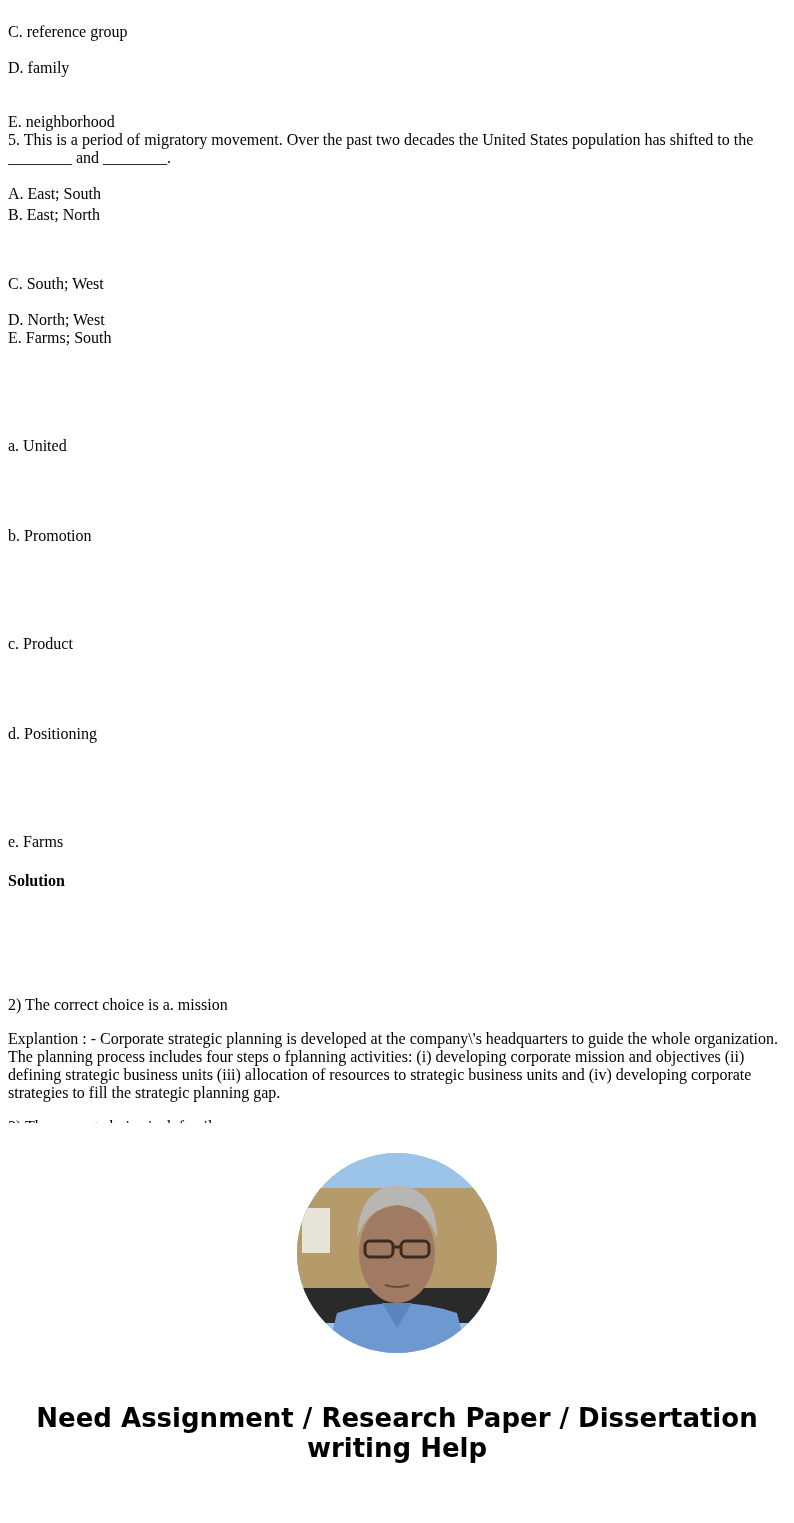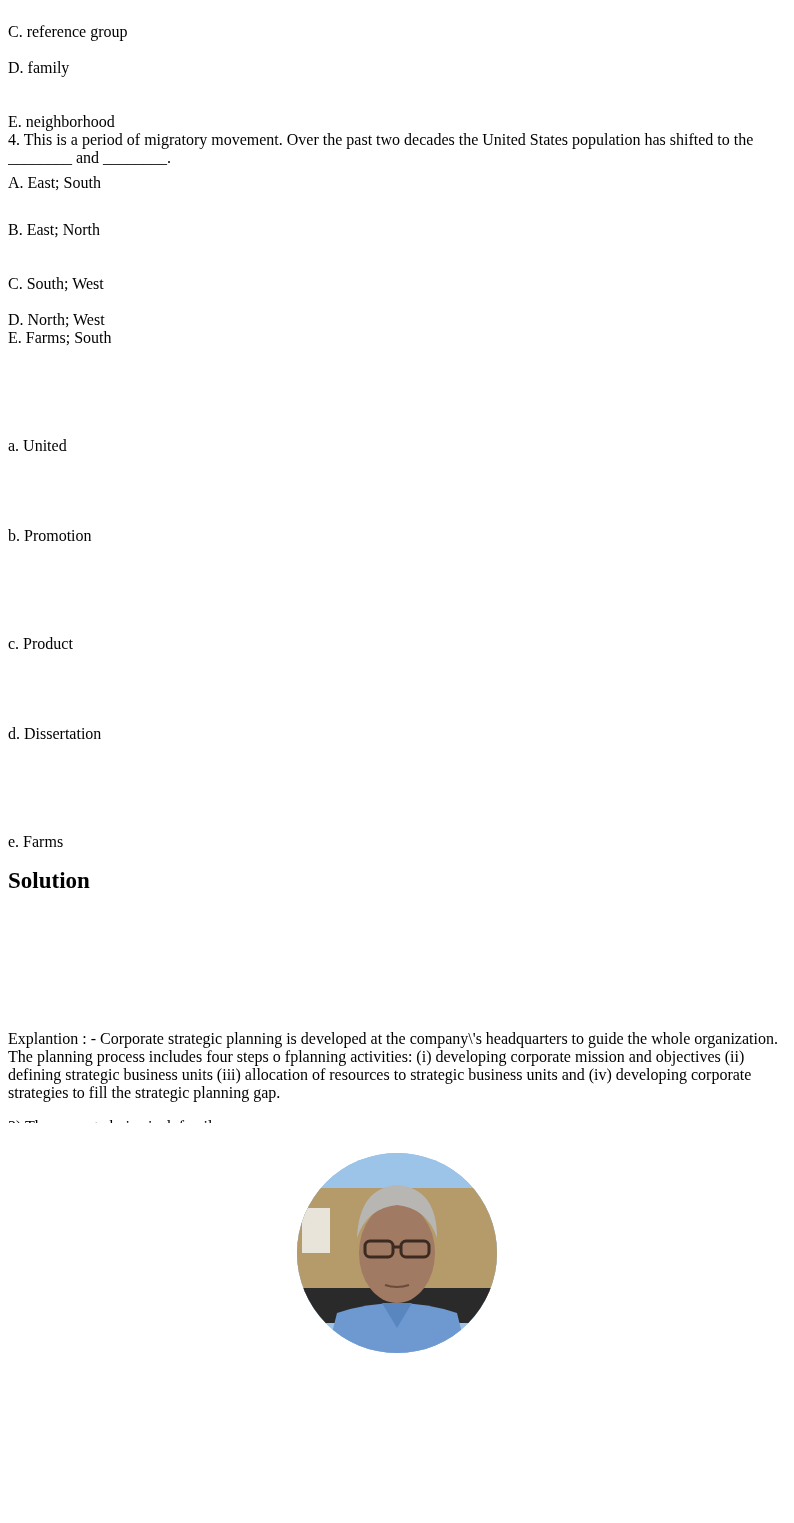--- a/index.html
+++ b/index.html
@@ -1,45 +1,46 @@
 <!DOCTYPE html>
 <html><head>
 <meta charset="utf-8">
 <style>
   html, body { margin: 0; padding: 0; background: #ffffff; }
   body { width: 794px; height: 1523px; position: relative; overflow: hidden; color: #000; font-family: "Liberation Serif", serif; font-size: 16px; line-height: 18px; }
   .content { position: absolute; left: 8px; top: 0; width: 778px; height: 1123px; overflow: hidden; }
   .t { position: absolute; left: 0; white-space: nowrap; }
   .wrap { position: absolute; left: 0; width: 778px; white-space: normal; }
-  h3 { position: absolute; left: 0; margin: 0; font-size: 23px; font-weight: bold; line-height: 22px; text-align: right; }
+  h3 { position: absolute; left: 0; margin: 0; font-size: 16px; font-weight: bold; line-height: 22px; text-align: right; }
   .avatar { position: absolute; left: 297px; top: 1153px; width: 200px; height: 200px; border-radius: 50%; overflow: hidden; background: #8fb4d9; }
   .promo { position: absolute; left: 0; top: 1403px; width: 794px; text-align: center; font-family: "DejaVu Sans", sans-serif; font-weight: bold; font-size: 26px; line-height: 30px; color: #000; }
 </style>
 </head>
 <body>
 
 <div class="content">
   <div class="t" style="top:23px">C. reference group</div>
   <div class="t" style="top:59px">D. family</div>
   <div class="t" style="top:113px">E. neighborhood</div>
 
-  <div class="wrap" style="top:131px">4. This is a period of migratory movement. Over the past two decades the United States population has shifted to the ________ and ________.</div>
-  <div class="t" style="top:174px">A. East; South</div>
-  <div class="t" style="top:221px">B. East; North</div>
+  <div class="wrap" style="top:131px">5. This is a period of migratory movement. Over the past two decades the United States population has shifted to the ________ and ________.</div>
+  <div class="t" style="top:185px">A. East; South</div>
+  <div class="t" style="top:206px">B. East; North</div>
   <div class="t" style="top:275px">C. South; West</div>
   <div class="t" style="top:311px">D. North; West</div>
   <div class="t" style="top:329px">E. Farms; South</div>
 
   <div class="t" style="top:437px">a. United</div>
   <div class="t" style="top:527px">b. Promotion</div>
   <div class="t" style="top:635px">c. Product</div>
-  <div class="t" style="top:725px">d. Dissertation</div>
+  <div class="t" style="top:725px">d. Positioning</div>
   <div class="t" style="top:833px">e. Farms</div>
 
   <h3 style="top:870px">Solution</h3>
+  <div class="wrap" style="top:996px">2) The correct choice is a. mission</div>
   <div class="wrap" style="top:1030px">Explantion : - Corporate strategic planning is developed at the company\'s headquarters to guide the whole organization. The planning process includes four steps o fplanning activities: (i) developing corporate mission and objectives (ii) defining strategic business units (iii) allocation of resources to strategic business units and (iv) developing corporate strategies to fill the strategic planning gap.</div>
   <div class="wrap" style="top:1118px">3) The correct choice is d. family</div>
 </div>
 
 <div class="avatar">
   <svg width="200" height="200" viewBox="0 0 200 200">
     <rect x="0" y="0" width="200" height="200" fill="#9cc3e8"></rect>
     <rect x="0" y="35" width="200" height="110" fill="#b59a6a"></rect>
     <rect x="5" y="55" width="28" height="45" fill="#e8e4da"></rect>
     <rect x="0" y="135" width="200" height="35" fill="#2a2a2a"></rect>
@@ -48,13 +49,14 @@
     <ellipse cx="100" cy="100" rx="38" ry="50" fill="#a07a62"></ellipse>
     <path d="M60 85 Q62 35 100 32 Q140 35 140 85 Q130 55 100 52 Q70 55 60 85 Z" fill="#b8b6b2"></path>
     <rect x="68" y="88" width="28" height="16" rx="5" fill="none" stroke="#3a2a20" stroke-width="3"></rect>
     <rect x="104" y="88" width="28" height="16" rx="5" fill="none" stroke="#3a2a20" stroke-width="3"></rect>
     <line x1="96" y1="94" x2="104" y2="94" stroke="#3a2a20" stroke-width="3"></line>
     <path d="M88 132 Q100 136 112 132" stroke="#6a4a3a" stroke-width="2" fill="none"></path>
   </svg>
 </div>
 
 <div class="promo">
+  <div>Need Assignment / Research Paper / Dissertation writing Help</div>
 </div>
 
 </body></html>

